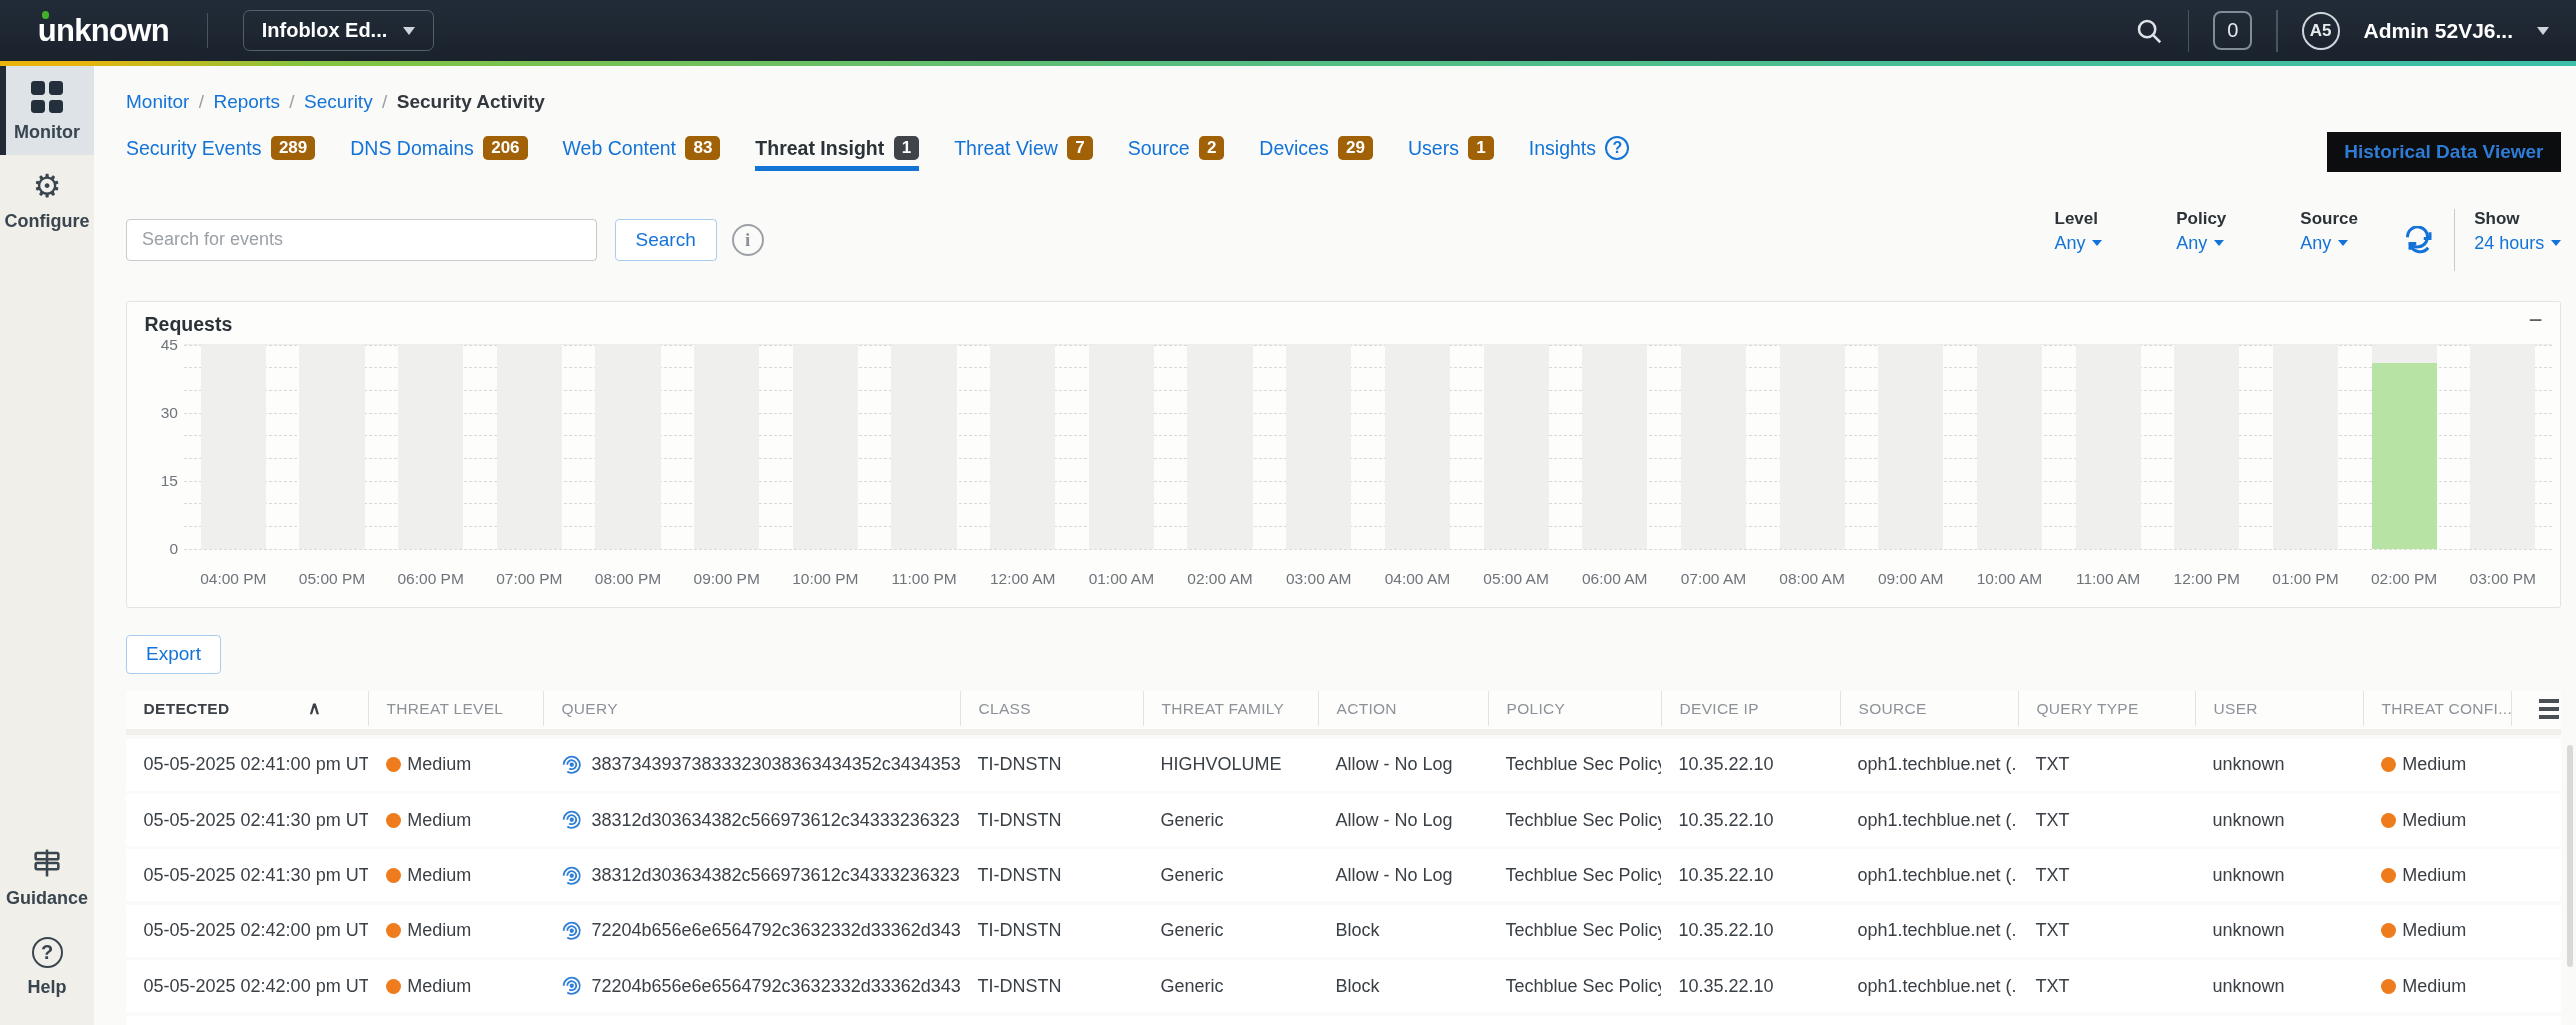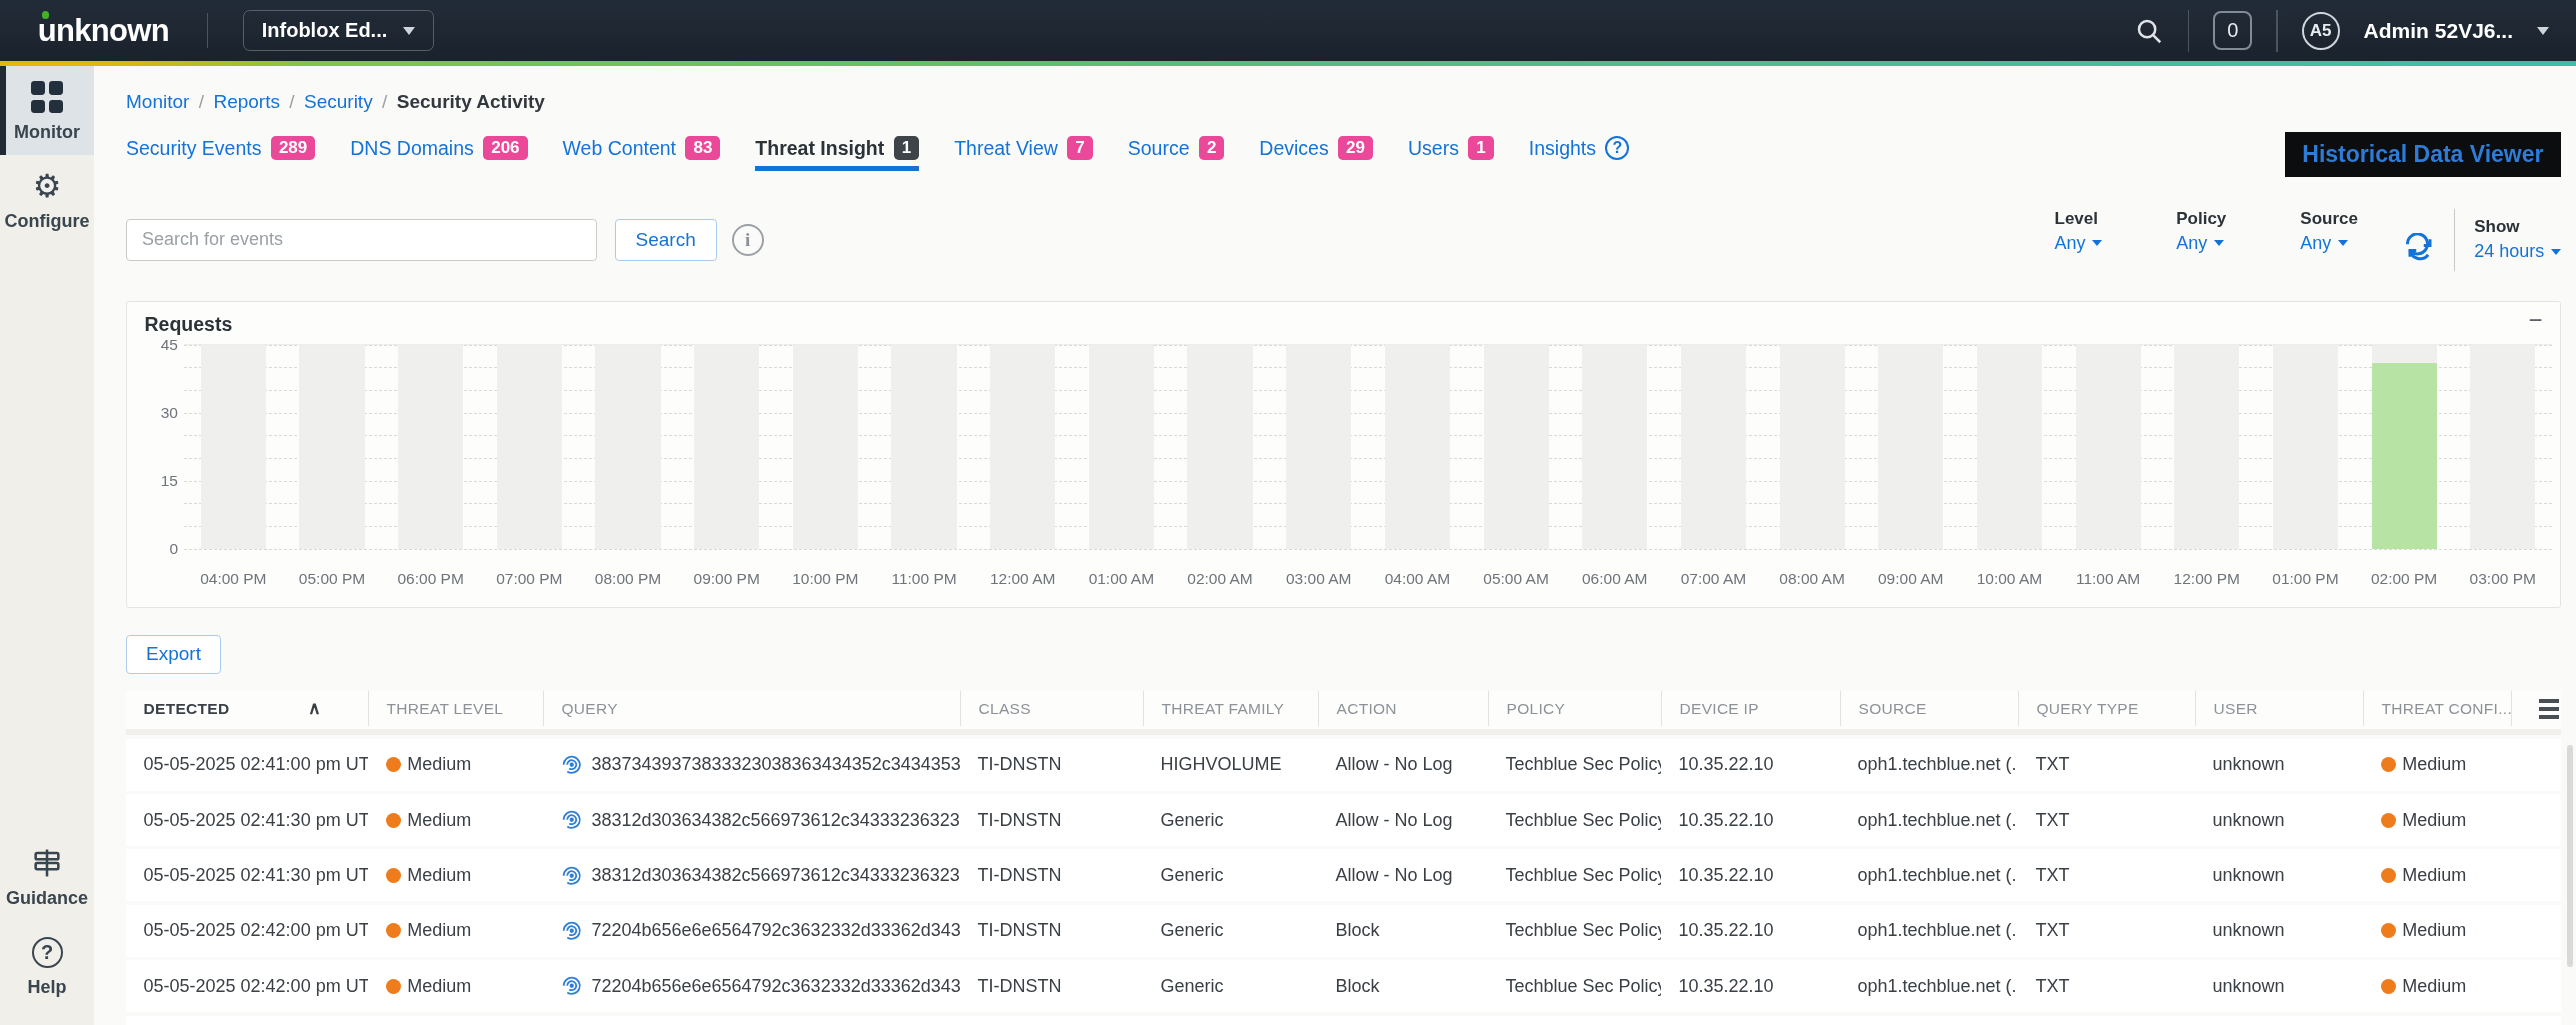--- a/index.html
+++ b/index.html
@@ -44,43 +44,43 @@
 
   
   .breadcrumb { padding-top:25.6px; font-size:19px; }
   .breadcrumb a { color:#1373d8; text-decoration:none; cursor:pointer; }
   .breadcrumb .sep { color:#9aa0a5; margin:0 9.4px; }
   .breadcrumb .cur { color:#32383e; font-weight:bold; }
 
   
   .tabs-row { position:relative; display:flex; align-items:center; gap:35px; margin-top:23px; padding-bottom:10.8px; }
   .tab { display:flex; align-items:center; gap:9.4px; font-size:19.5px; color:#1373d8; cursor:pointer; position:relative; padding-bottom:6.7px; }
-  .tab .badge { background:#ec4899; color:#fff; font-size:17px; font-weight:bold; border-radius:4.7px; padding:2px 8px; }
+  .tab .badge { background:#a16207; color:#fff; font-size:17px; font-weight:bold; border-radius:4.7px; padding:2px 8px; }
   .tab.active { color:#2b3238; font-weight:bold; }
   .tab.active .badge { background:#3f444b; }
   .tab.active::after { content:""; position:absolute; left:0; right:0; bottom:-4px; height:4.7px; background:#1474d4; }
   .tab .qmark { width:24px; height:24px; border-radius:50%; border:2px solid #1373d8; color:#1373d8; font-size:16px; font-weight:bold;
     display:flex; align-items:center; justify-content:center; }
-  .hist-btn { position:absolute; right:0; top:-4px; background:#0b0d0e; color:#2e7cd6; font-size:23px; font-weight:bold;
+  .hist-btn { position:absolute; right:0; top:-4px; background:#0b0d0e; color:#2e7cd6; font-size:19px; font-weight:bold;
     padding:8.7px 17.5px; border:none; cursor:pointer; }
 
   
   .toolbar { display:flex; align-items:center; margin-top:31px; }
   .search-input { width:471px; height:42px; border:1.3px solid #c9c9c7; border-radius:4px; font-size:18px; padding:0 15px;
     color:#343b42; background:#fff; outline:none; }
   .search-input::placeholder { color:#9aa0a5; }
   .search-btn { margin-left:17.5px; height:42px; padding:0 20px; background:#fff; border:1.3px solid #a8cbee; border-radius:4px;
     color:#1373d8; font-size:19px; cursor:pointer; }
   .info-ico { margin-left:15px; width:32px; height:32px; border-radius:50%; border:2.7px solid #9aa0a5; color:#8b9096;
     font-size:19px; font-weight:bold; font-family:"Liberation Serif",serif; display:flex; align-items:center; justify-content:center; }
   .filters { margin-left:auto; display:flex; align-items:flex-start; gap:74px; }
   .filter .flabel { font-size:17px; font-weight:bold; color:#2b3238; }
   .filter .fvalue { margin-top:4px; font-size:18px; color:#1373d8; cursor:pointer; display:flex; align-items:center; gap:6.7px; }
   .tri-down { width:0; height:0; border-left:5.4px solid transparent; border-right:5.4px solid transparent; border-top:6.7px solid #1373d8; }
-  .refresh-wrap { display:flex; align-items:center; gap:19px; margin-left:-27px; }
+  .refresh-wrap { display:flex; gap:19px; margin-left:-27px; }
   .refresh-ico { color:#1373d8; cursor:pointer; margin-top:17.5px; }
   .vert-div { width:1.3px; height:62px; background:#c9c9c7; }
 
   
   .panel { margin-top:30px; background:#fdfdfc; border:0.7px solid #e4e4e1; border-radius:2.7px; height:307px; position:relative; }
   .panel-head { display:flex; align-items:flex-start; padding:10.8px 17.5px 6.7px; }
   .panel-title { font-size:19.5px; font-weight:bold; color:#2b3238; }
   .panel-min { margin-left:auto; font-size:24px; color:#555a60; cursor:pointer; line-height:13.5px; }
   .chart { position:absolute; left:57px; right:8px; top:42px; bottom:58px; border-top:0.7px solid #ededeb; }
   .plot { position:absolute; inset:0; }

